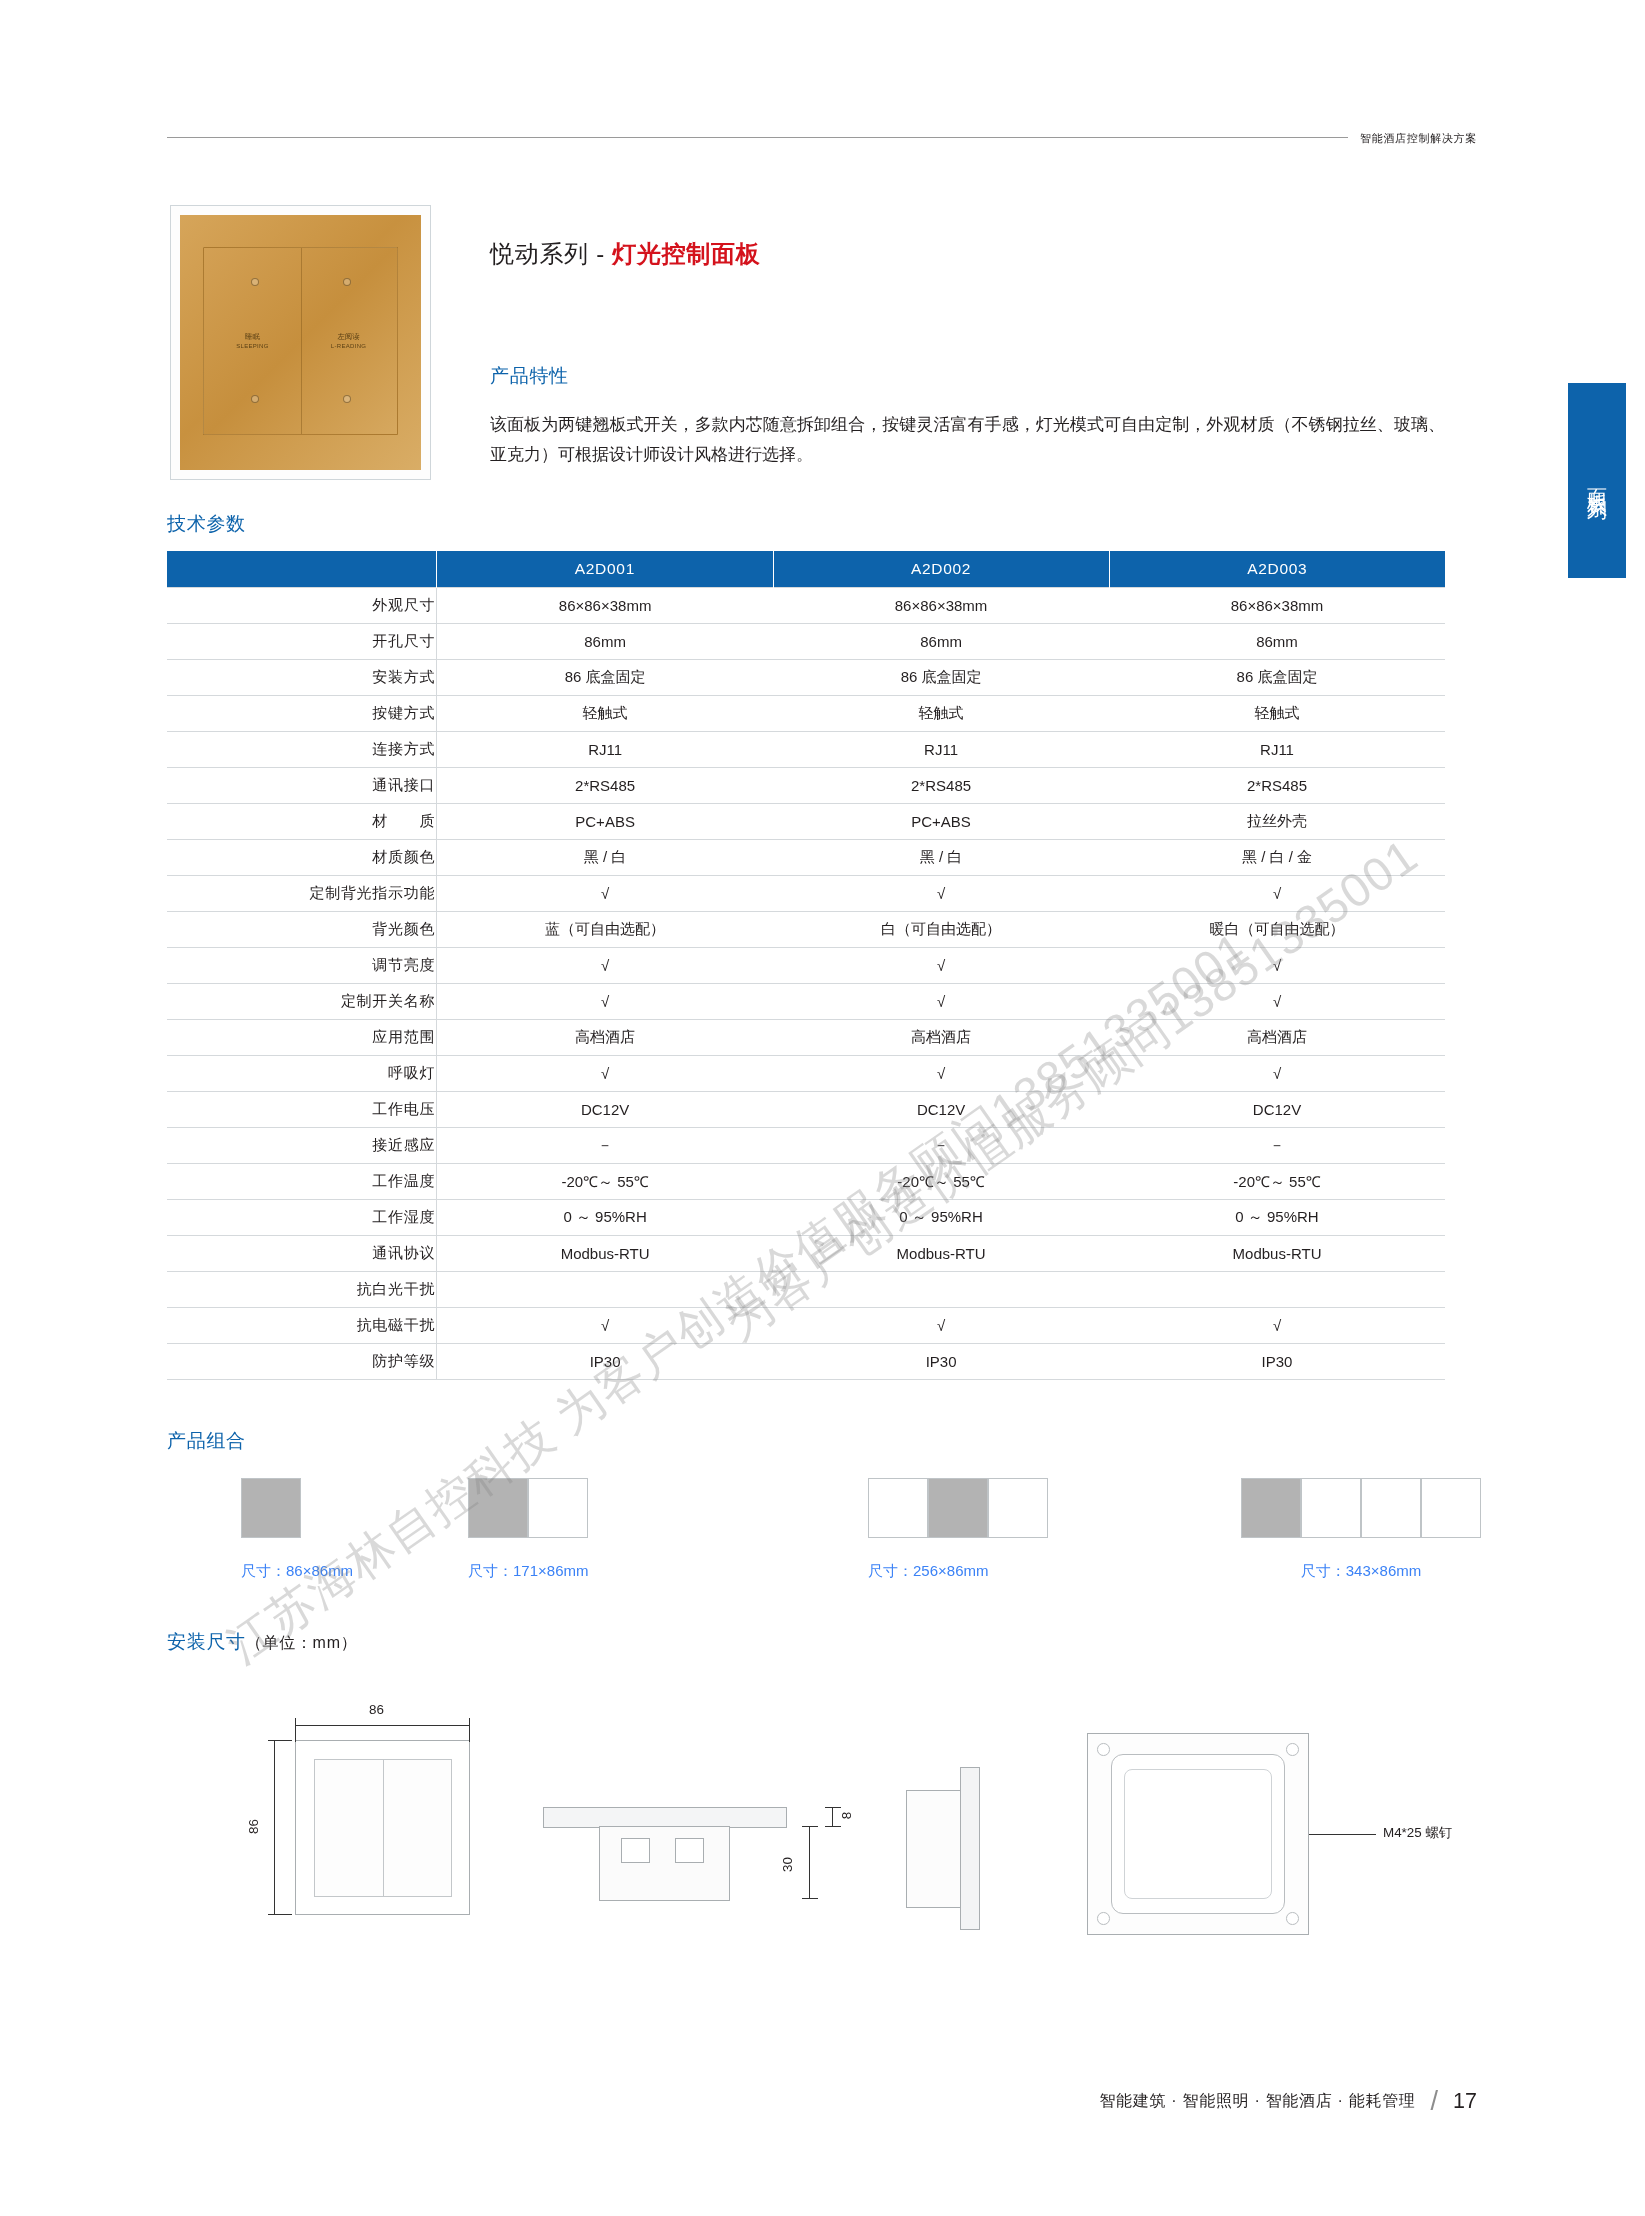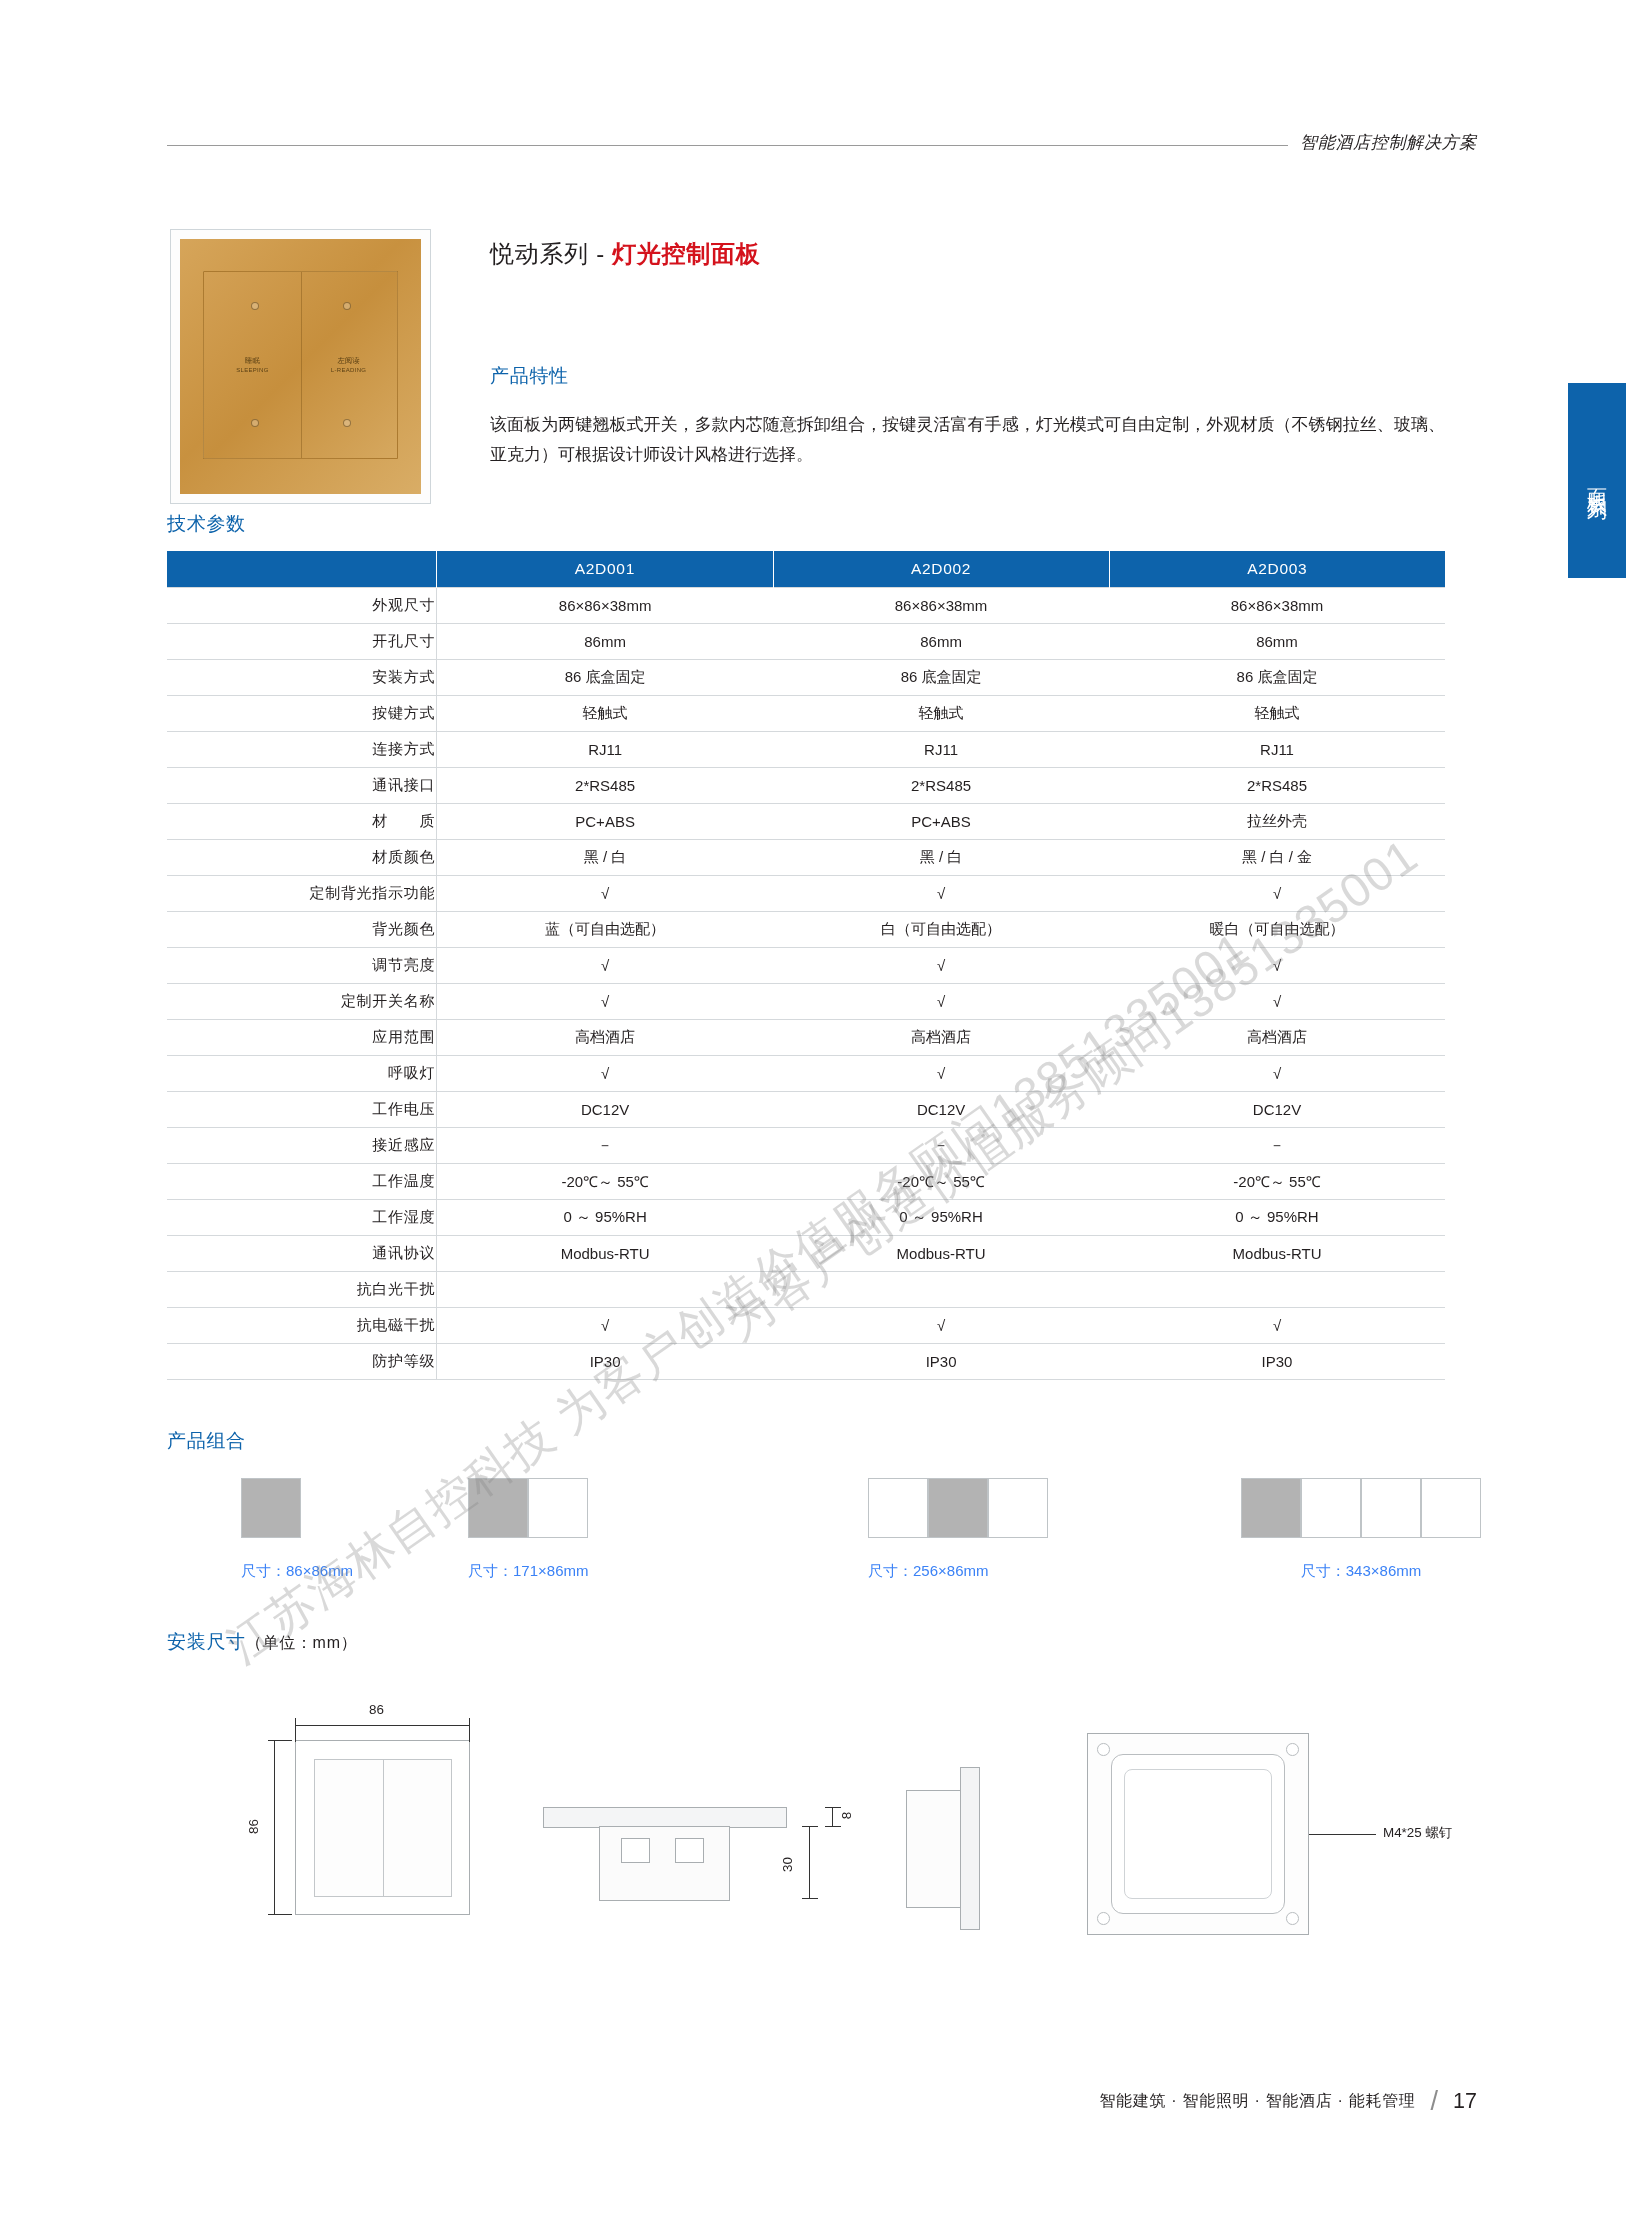--- a/index.html
+++ b/index.html
@@ -34,25 +34,24 @@
     justify-content: flex-end;
   }
   .header-rule {
     flex: 1 1 auto;
     height: 0.7px;
     background: #9a9a9a;
     margin-bottom: 8px;
     margin-right: 12px;
   }
   .header-title {
-    font-size: 17px;
+    font-size: 11px;
     letter-spacing: 0.7px;
     color: #231f20;
     white-space: nowrap;
-    font-style: italic;
   }
 
   
   .side-tab {
     position: absolute;
     left: 1568px;
     top: 383px;
     width: 58px;
     height: 195px;
     background: #0d63ab;
@@ -72,21 +71,20 @@
   .product-box {
     position: absolute;
     left: 170px;
     top: 205px;
     width: 261px;
     height: 275px;
     border: 0.7px solid #cfd6da;
     background: #fdfdfd;
     box-sizing: border-box;
     padding: 9.4px;
-    margin-top: 24px;
   }
   .panel-img {
     width: 100%;
     height: 100%;
     background: linear-gradient(135deg,#d6a55a 0%, #c8913f 45%, #d9ad66 100%);
     position: relative;
   }
   .panel-inner {
     position: absolute;
     left: 23px; top: 32px; right: 23px; bottom: 35px;

